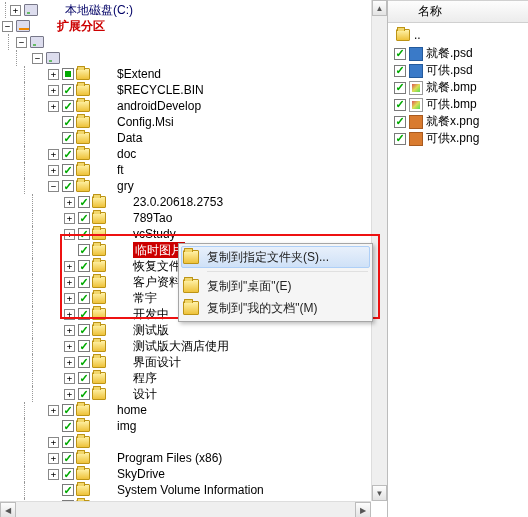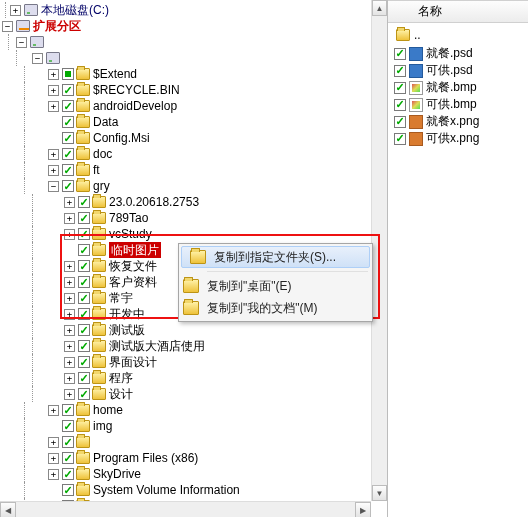--- a/index.html
+++ b/index.html
@@ -107,21 +107,21 @@
     border: 1px solid #778;
     border-radius: 1px;
     margin-right: 3px;
     flex-shrink:0;
     position:relative;
   }
   .disk-icon::before{
     content:'';position:absolute;bottom:1px;left:2px;width:3px;height:2px;background:#6b6;
   }
   .disk-icon.orange::before{ background:#e80; width:10px; }
-  .lbl { color: #000; }
+  .lbl { color: #000; margin-left: 24px; }
   .lbl.red { color: #c00; font-weight: bold; }
   .lbl.orange { color: #c60; font-weight: bold; }
   .lbl.blue { color: #006; }
   .lbl.selected {
     background: #c00;
     color: #fff;
     padding: 0 2px;
   }
   .selection-outline {
     position: absolute;
@@ -150,21 +150,21 @@
     align-items: center;
     height: 22px;
     padding: 0 4px 0 2px;
     cursor: pointer;
   }
   .ctx-item.hilite {
     background: linear-gradient(#e8f0fb, #cfe1f7);
     border: 1px solid #aecff7;
     border-radius: 2px;
     height: 22px;
-    padding: 0 3px 0 8px;
+    padding: 0 3px 0 1px;
     text-align: right;
   }
   .ctx-icon {
     width: 16px; height: 14px;
     margin-right: 8px;
     flex-shrink:0;
   }
   .ctx-icon.folder { 
     background: linear-gradient(#fff2a8,#eec23a); border:1px solid #bd9415; border-radius:1px; position:relative;
   }
@@ -270,28 +270,28 @@
         <span class="toggle">+</span>
         <span class="chk green"></span>
         <span class="folder-icon"></span>
         <span class="lbl">androidDevelop</span>
       </div>
     <div class="row">
         <span class="ind" style="width:48px"></span>
         <span class="toggle blank"> </span>
         <span class="chk green"></span>
         <span class="folder-icon"></span>
+        <span class="lbl">Config.Msi</span>
+      </div>
+    <div class="row">
+        <span class="ind" style="width:48px"></span>
+        <span class="toggle blank"> </span>
+        <span class="chk green"></span>
+        <span class="folder-icon"></span>
         <span class="lbl">Data</span>
-      </div>
-    <div class="row">
-        <span class="ind" style="width:48px"></span>
-        <span class="toggle blank"> </span>
-        <span class="chk green"></span>
-        <span class="folder-icon"></span>
-        <span class="lbl">Config.Msi</span>
       </div>
     <div class="row">
         <span class="ind" style="width:48px"></span>
         <span class="toggle">+</span>
         <span class="chk green"></span>
         <span class="folder-icon"></span>
         <span class="lbl">doc</span>
       </div>
     <div class="row">
         <span class="ind" style="width:48px"></span>

